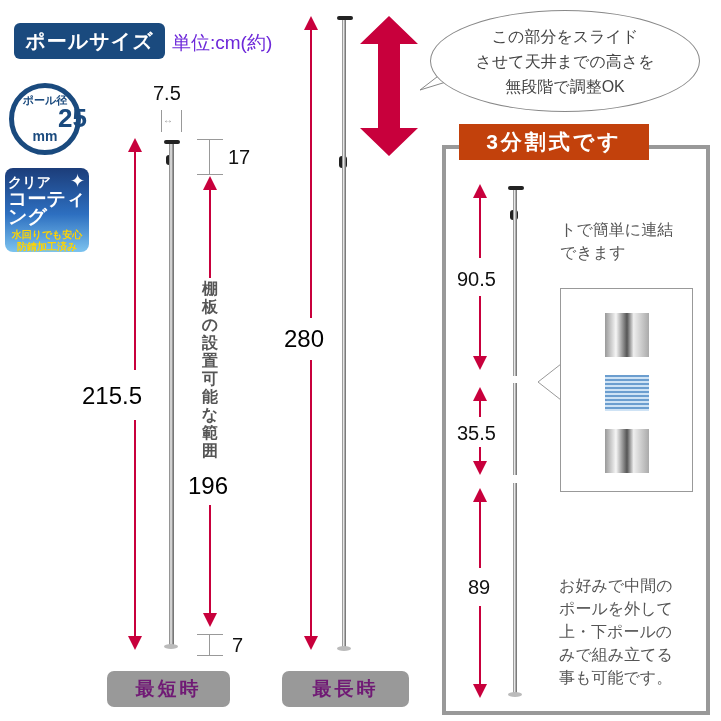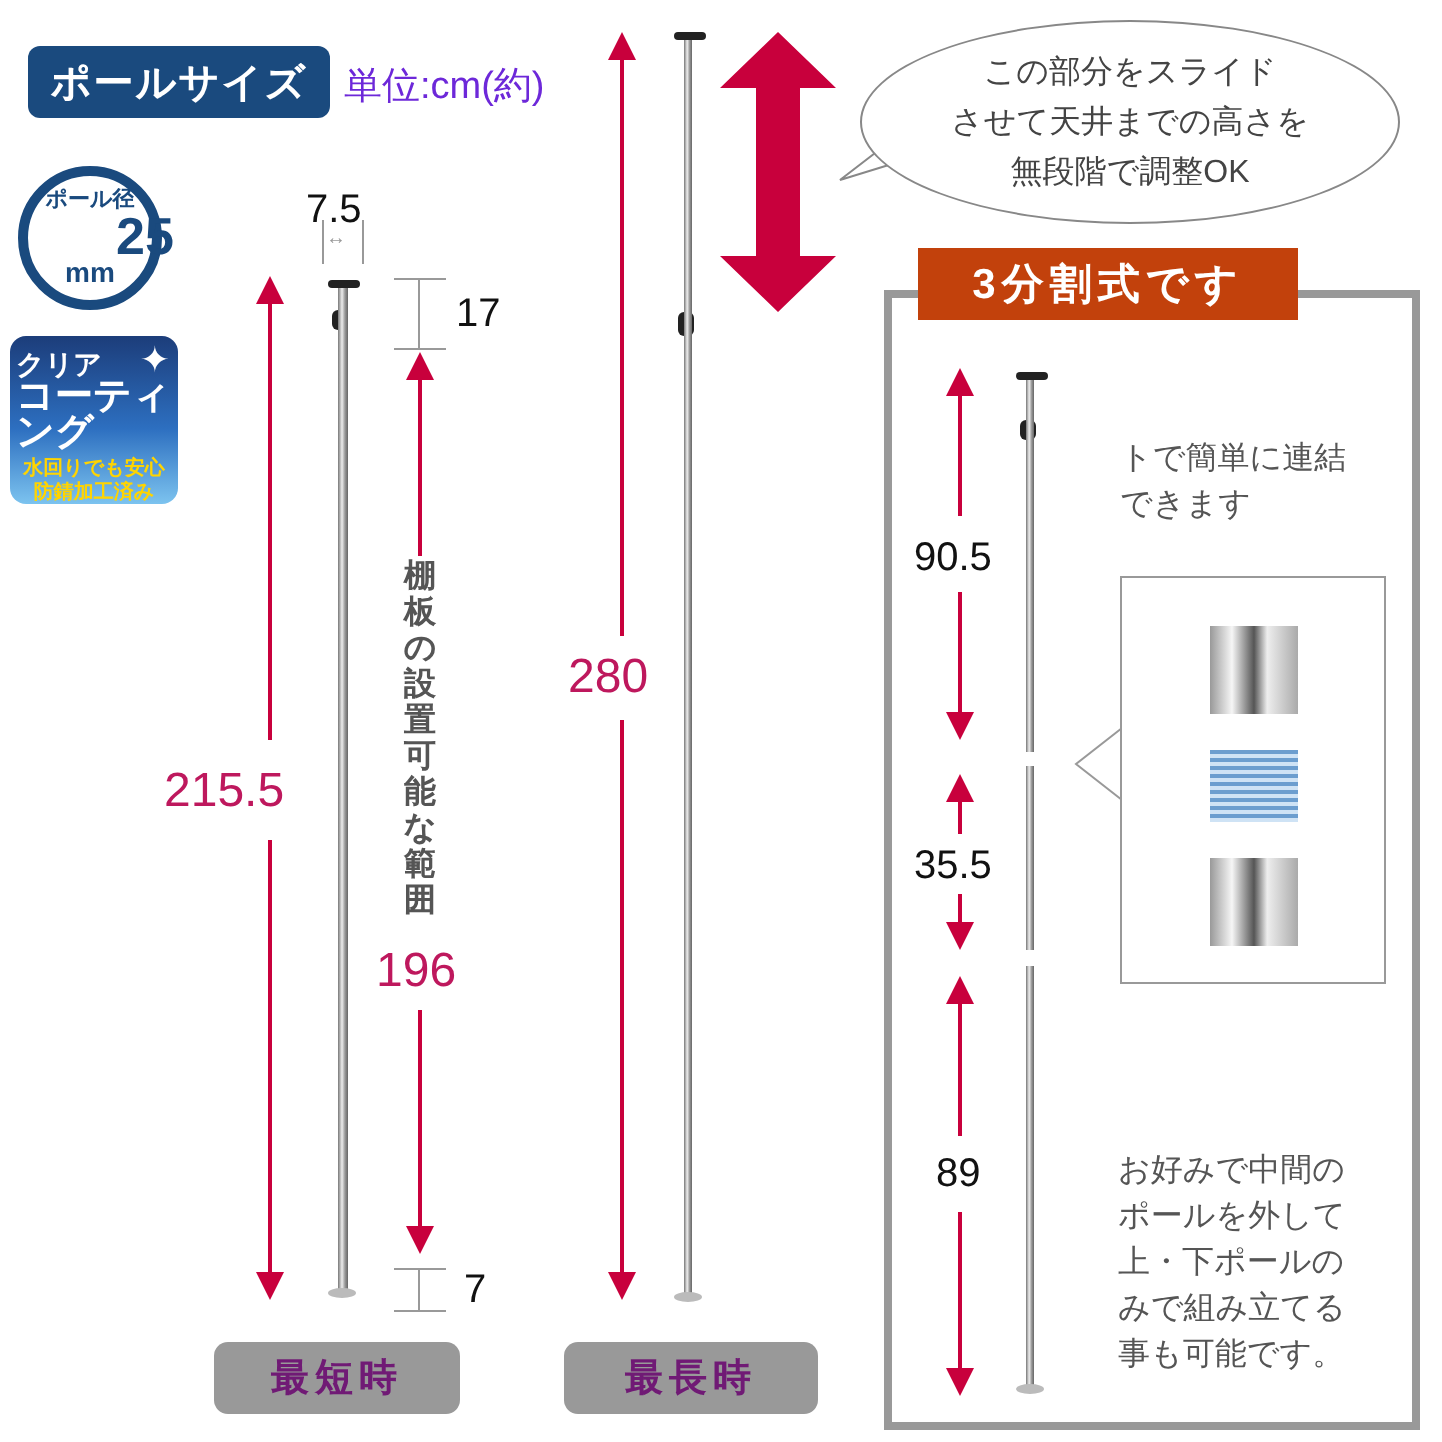--- a/index.html
+++ b/index.html
@@ -13,21 +13,21 @@
   .diam .l3{font-size:14px;font-weight:bold;line-height:12px;}
   .coat{left:5px;top:168px;width:84px;height:84px;border-radius:8px;background:linear-gradient(#1c3d7a,#2d6fc0 55%,#7cc3ef);color:#fff;font-weight:bold;box-sizing:border-box;padding:6px 3px;}
   .coat .c1{font-size:14px;line-height:16px;}
   .coat .c2{font-size:19px;line-height:18px;}
   .coat .c3{font-size:10px;color:#ffd400;line-height:12px;text-align:center;margin-top:3px;}
   .star{color:#fff;font-size:18px;position:absolute;right:4px;top:2px;}
   .pole{background:linear-gradient(90deg,#777,#eee 40%,#999 70%,#666);}
   .red{background:#c8003c;}
   .arrow-up{width:0;height:0;border-left:7px solid transparent;border-right:7px solid transparent;border-bottom:14px solid #c8003c;}
   .arrow-down{width:0;height:0;border-left:7px solid transparent;border-right:7px solid transparent;border-top:14px solid #c8003c;}
-  .num{font-size:24px;color:#be185d;}
+  .num{font-size:24px;color:#000000;}
   .num-s{font-size:20px;color:#111;}
   .gray-line{background:#999;}
   .vtext{font-size:16px;font-weight:bold;color:#555;line-height:18px;width:18px;text-align:center;}
   .label-badge{background:#999;color:#701a75;font-size:19px;font-weight:bold;border-radius:7px;display:flex;align-items:center;justify-content:center;letter-spacing:3px;}
   .bubble{left:430px;top:10px;width:270px;height:102px;border:1px solid #888;border-radius:50%;box-sizing:border-box;text-align:center;font-size:16px;color:#444;line-height:25px;padding-top:13px;background:#fff;}
   .frame{left:442px;top:145px;width:268px;height:570px;border:4px solid #999;box-sizing:border-box;}
   .frame-title{left:459px;top:124px;width:190px;height:36px;background:#c2410c;color:#fff;font-size:21px;font-weight:bold;display:flex;align-items:center;justify-content:center;letter-spacing:3px;}
   .note{font-size:16px;color:#555;line-height:23px;}
   .joint-box{left:560px;top:288px;width:133px;height:204px;border:1px solid #999;box-sizing:border-box;background:#fff;}
   .joint{position:absolute;left:44px;width:44px;height:44px;background:linear-gradient(90deg,#999,#f6f6f6 25%,#555 50%,#eee 65%,#aaa);}
@@ -46,21 +46,21 @@
 </div>
 
 <div class="abs coat">
   <span class="star">✦</span>
   <div class="c1">クリア</div>
   <div class="c2">コーティング</div>
   <div class="c3">水回りでも安心</div>
   <div class="c3" style="margin-top:0">防錆加工済み</div>
 </div>
 
-<div class="abs num-s" style="left:153px;top:94px;">7.5</div>
+<div class="abs num-s" style="left:153px;top:82px;">7.5</div>
 <div class="abs gray-line" style="left:161px;top:110px;width:1px;height:22px;"></div>
 <div class="abs gray-line" style="left:181px;top:110px;width:1px;height:22px;"></div>
 <div class="abs" style="left:163px;top:114px;font-size:10px;color:#999;">↔</div>
 
 <div class="abs" style="left:164px;top:140px;width:16px;height:4px;background:#222;border-radius:2px;"></div>
 <div class="abs" style="left:166px;top:155px;width:8px;height:10px;background:#222;border-radius:3px;"></div>
 <div class="abs pole" style="left:169px;top:144px;width:5px;height:502px;"></div>
 <div class="abs" style="left:164px;top:644px;width:14px;height:5px;background:#bbb;border-radius:50%;"></div>
 
 <div class="abs arrow-up" style="left:128px;top:138px;"></div>

